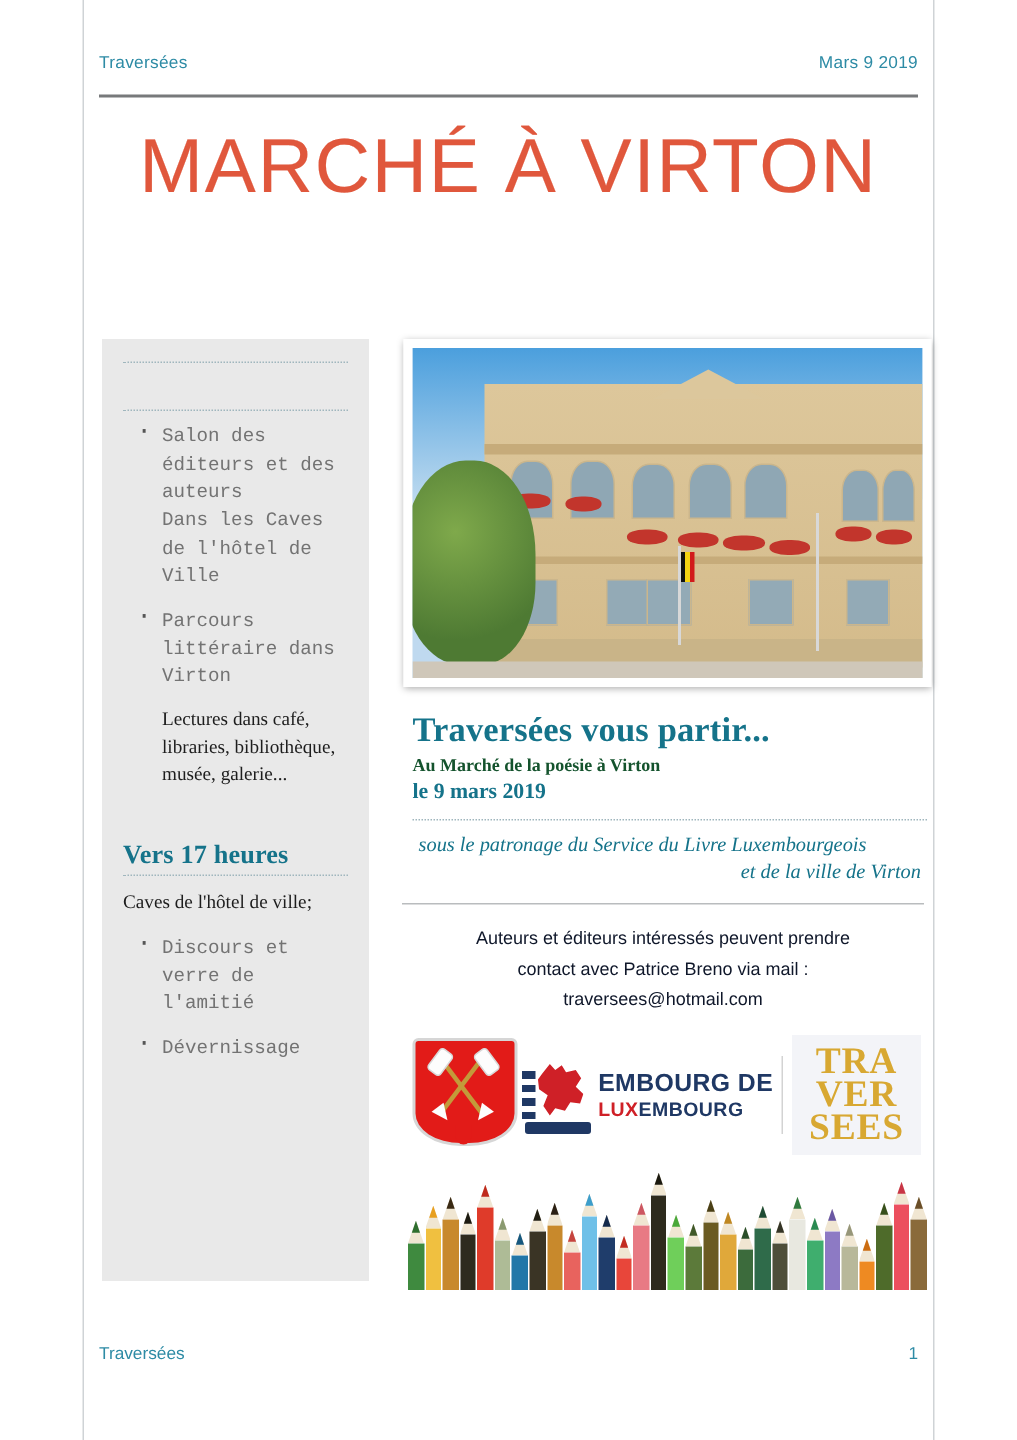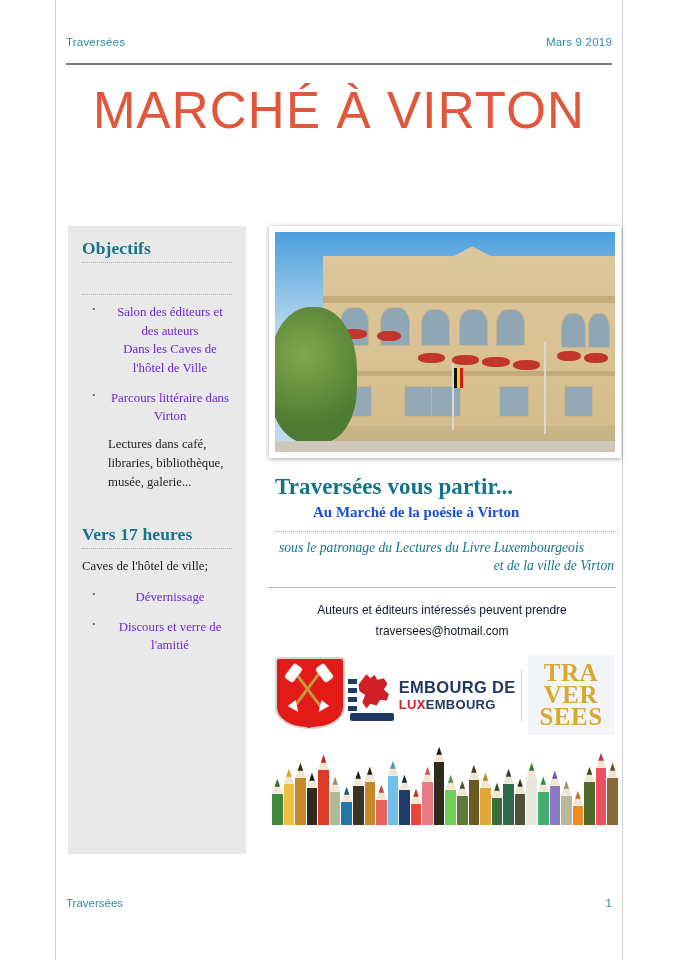--- a/index.html
+++ b/index.html
@@ -72,22 +72,22 @@
   }
   .side-serif{
     font-family:"Liberation Serif", serif;
     font-size:12.8px;
     line-height:1.46;
     color:#1d1d1d;
   }
   ul.bl{list-style:none;margin:6px 0 0 0;padding:0;}
   ul.bl > li{
     position:relative;padding-left:26px;margin-bottom:11px;
-    font-family:Liberation Serif, serif;
-    font-size:12.8px;line-height:1.46;color:#6d28d9;text-align:center;
+    font-family:Liberation Mono, monospace;
+    font-size:12.8px;line-height:1.46;color:#737373;
   }
   ul.bl > li:before{
     content:"\00B7";position:absolute;left:9px;top:-2px;
     font-size:17px;color:#555;line-height:1;
   }
   .sub-note{
     font-family:"Liberation Serif", serif;
     font-size:12.8px;line-height:1.46;color:#1d1d1d;
     margin:-2px 0 0 26px;
   }
@@ -137,21 +137,21 @@
   .road{position:absolute;left:0;right:0;bottom:0;height:5%;background:#cfc7b9;}
 
   
   .invite{margin:16px 0 0 9px;}
   .inv-1{
     font-family:"Liberation Serif", serif;font-weight:bold;
     color:#15738a;font-size:23px;line-height:1.1;letter-spacing:.1px;
   }
   .inv-2{
     font-family:"Liberation Serif", serif;font-weight:bold;
-    color:#1d4ed8;font-size:15px;line-height:1.3;margin-top:4px;margin-left:38px;
+    color:#14532d;font-size:12px;line-height:1.3;margin-top:4px;
   }
   .inv-3{
     font-family:"Liberation Serif", serif;font-weight:bold;
     color:#15738a;font-size:14.5px;line-height:1.3;
   }
   .dotrule2{height:0;border-top:1.4px dotted #9fb6bd;margin:8px 0 7px 0;}
   .patron{
     font-family:"Liberation Serif", serif;font-style:italic;
     color:#15738a;font-size:13.6px;line-height:1.35;
   }
@@ -262,42 +262,41 @@
     <div class="header-txt">Mars 9 2019</div>
   </div>
   <div class="header-rule"></div>
 
   <div class="title">
     <span class="ln">MARCHÉ À VIRTON</span>
   </div>
 
   <div class="sidebar">
 
-    <div class="side-h">Objectifs</div>
     <div class="dotrule"></div>
 
     <div class="gap-lg"></div>
 
     <div class="dotrule"></div>
     <ul class="bl">
       <li style="white-space:pre-line">Salon des éditeurs et des auteurs
 Dans les Caves de l'hôtel de Ville</li>
       <li>Parcours littéraire dans Virton</li>
     </ul>
     <div class="sub-note">Lectures dans café, libraries, bibliothèque, musée, galerie...</div>
 
     <div class="gap-lg"></div>
     <div class="gap"></div>
 
     <div class="side-h">Vers 17 heures</div>
     <div class="dotrule"></div>
     <div class="side-serif">Caves de l'hôtel de ville;</div>
     <ul class="bl" style="margin-top:12px">
+      <li>Discours et verre de l'amitié</li>
       <li>Dévernissage</li>
-      <li>Discours et verre de l'amitié</li>
     </ul>
 
   </div>
 
   <div class="main">
 
     <div class="photo-wrap">
       <div class="photo">
         <div class="sky"></div>
         <div class="bld"></div>
@@ -333,31 +332,33 @@
         <div class="flagpole" style="left:52%;top:60%;height:30%;"></div>
         <div class="flag" style="left:52.5%;top:62%;"></div>
         <div class="flagpole" style="left:79%;top:50%;height:42%;"></div>
         <div class="road"></div>
       </div>
     </div>
 
     <div class="invite">
       <div class="inv-1">Traversées vous partir...</div>
       <div class="inv-2">Au Marché de la poésie à Virton</div>
+      <div class="inv-3">le 9 mars 2019</div>
       <div class="dotrule2"></div>
       <div class="patron">
-        <span class="l1">sous le patronage du Lectures du Livre Luxembourgeois</span>
+        <span class="l1">sous le patronage du Service du Livre Luxembourgeois</span>
         <span class="l2">et de la ville de Virton</span>
       </div>
     </div>
 
     <div class="solidrule"></div>
 
     <div class="contact">
       <span>Auteurs et éditeurs intéressés peuvent prendre</span>
+      <span>contact avec Patrice Breno via mail :</span>
       <span>traversees@hotmail.com</span>
     </div>
 
     <div class="logos">
 
       <div class="logo-shield">
         <div class="shield-body"></div>
         <div class="shield-tip"></div>
         <div class="arrow a1"></div>
         <div class="arrow a2"></div>

